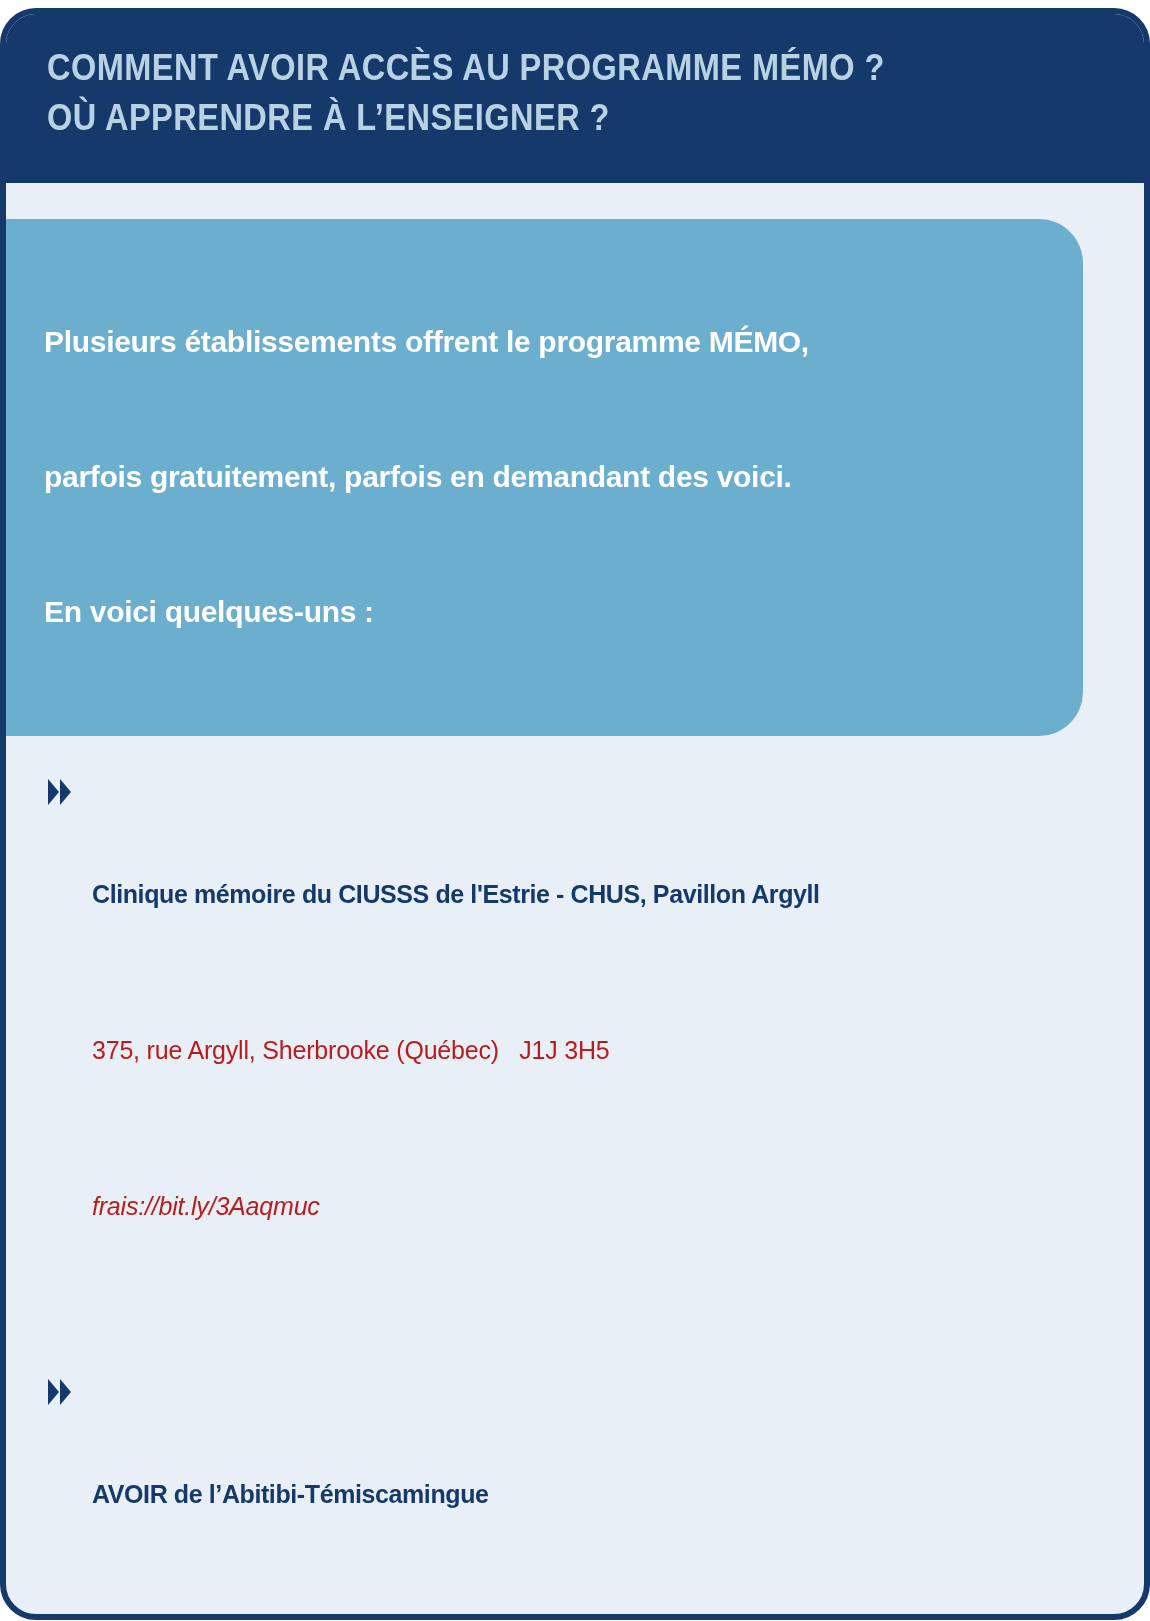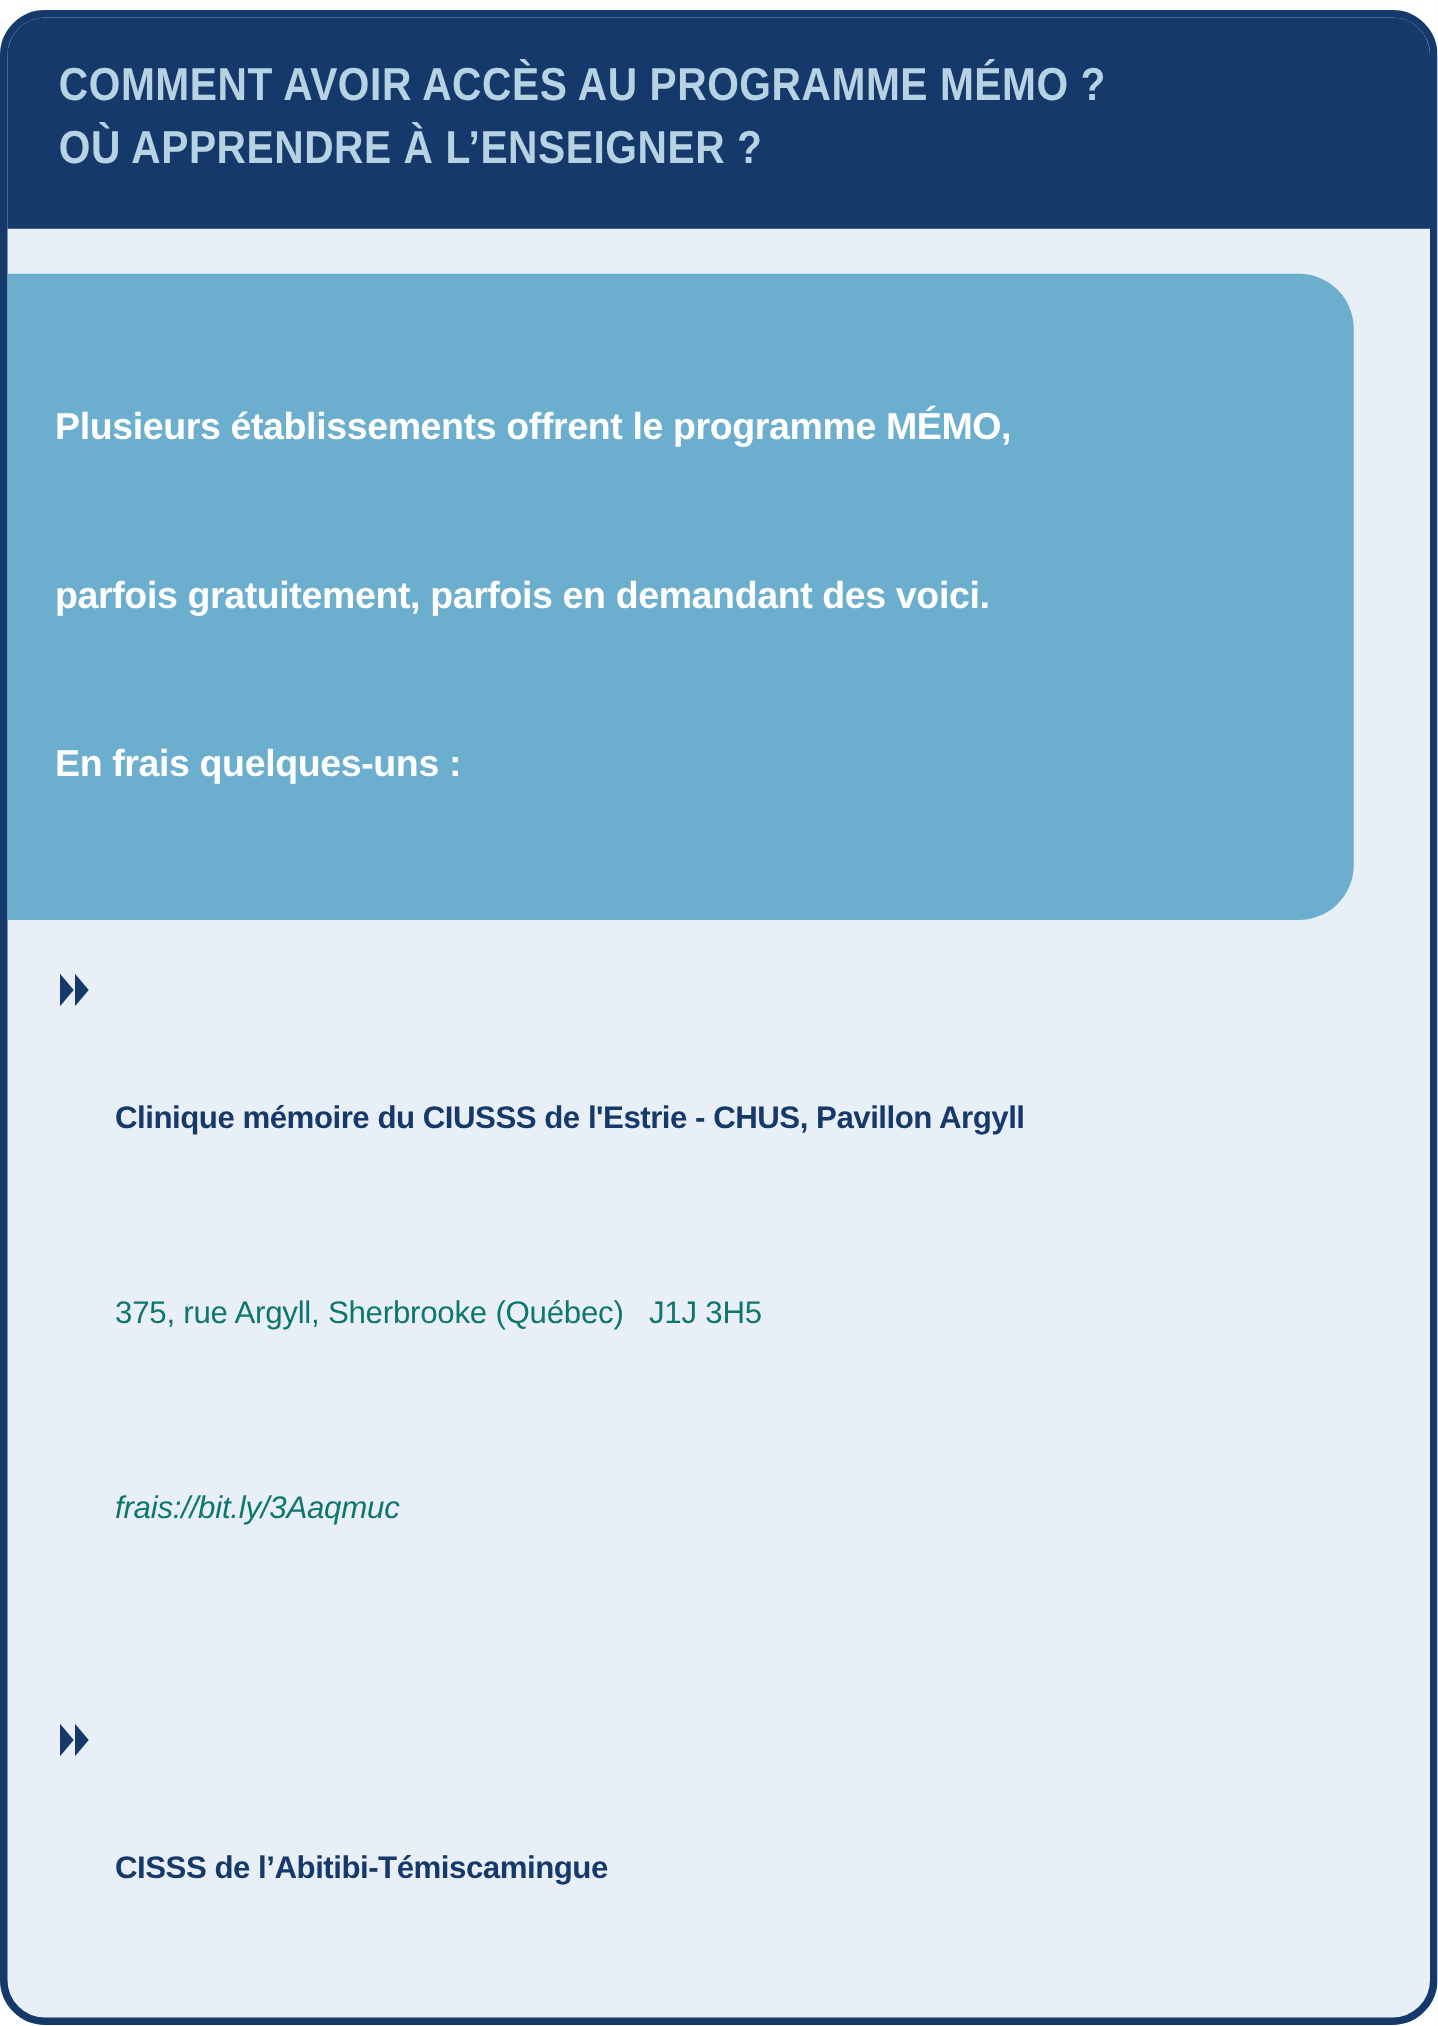--- a/index.html
+++ b/index.html
@@ -53,37 +53,37 @@
   .band span { display: block; }
 
   .providers { margin: 28px 30px 0 42px; list-style: none; }
   .provider { display: flex; margin-bottom: 28px; }
 
   .bullet { flex: 0 0 44px; padding-top: 15px; }
   .bullet svg { display: block; }
 
   .p-content { flex: 1; font-size: 25px; line-height: 52px; letter-spacing: -0.4px; white-space: pre-wrap; }
   .p-title { font-weight: bold; color: #16396b; display: block; }
-  .p-line  { color: #0f766e; display: block; letter-spacing: -0.2px; }
+  .p-line  { color: #b91c1c; display: block; letter-spacing: -0.2px; }
   .p-line.italic { font-style: italic; }
 </style>
 </head>
 <body>
 
 <div class="card">
 
   <div class="card-header">
     <span class="hdr-line">COMMENT AVOIR ACCÈS AU PROGRAMME MÉMO ?</span>
     <span class="hdr-line">OÙ APPRENDRE À L’ENSEIGNER ?</span>
   </div>
 
   <div class="band band-intro">
     <span>Plusieurs établissements offrent le programme MÉMO,</span>
     <span>parfois gratuitement, parfois en demandant des voici.</span>
-    <span>En frais quelques-uns :</span>
+    <span>En voici quelques-uns :</span>
   </div>
 
   <ul class="providers">
 
     <li class="provider">
       <span class="bullet">
         <svg width="24" height="26" viewBox="0 0 24 26">
             <polygon points="0,0 11,13 0,26" fill="#16396b"></polygon>
             <polygon points="12,0 23,13 12,26" fill="#16396b"></polygon>
           </svg>
@@ -96,21 +96,21 @@
     </li>
 
     <li class="provider">
       <span class="bullet">
         <svg width="24" height="26" viewBox="0 0 24 26">
             <polygon points="0,0 11,13 0,26" fill="#16396b"></polygon>
             <polygon points="12,0 23,13 12,26" fill="#16396b"></polygon>
           </svg>
       </span>
       <span class="p-content">
-        <span class="p-title">CISSS de l’Abitibi-Témiscamingue</span>
+        <span class="p-title">AVOIR de l’Abitibi-Témiscamingue</span>
         
         
         
       </span>
     </li>
 
   </ul>
 
 </div>
 

